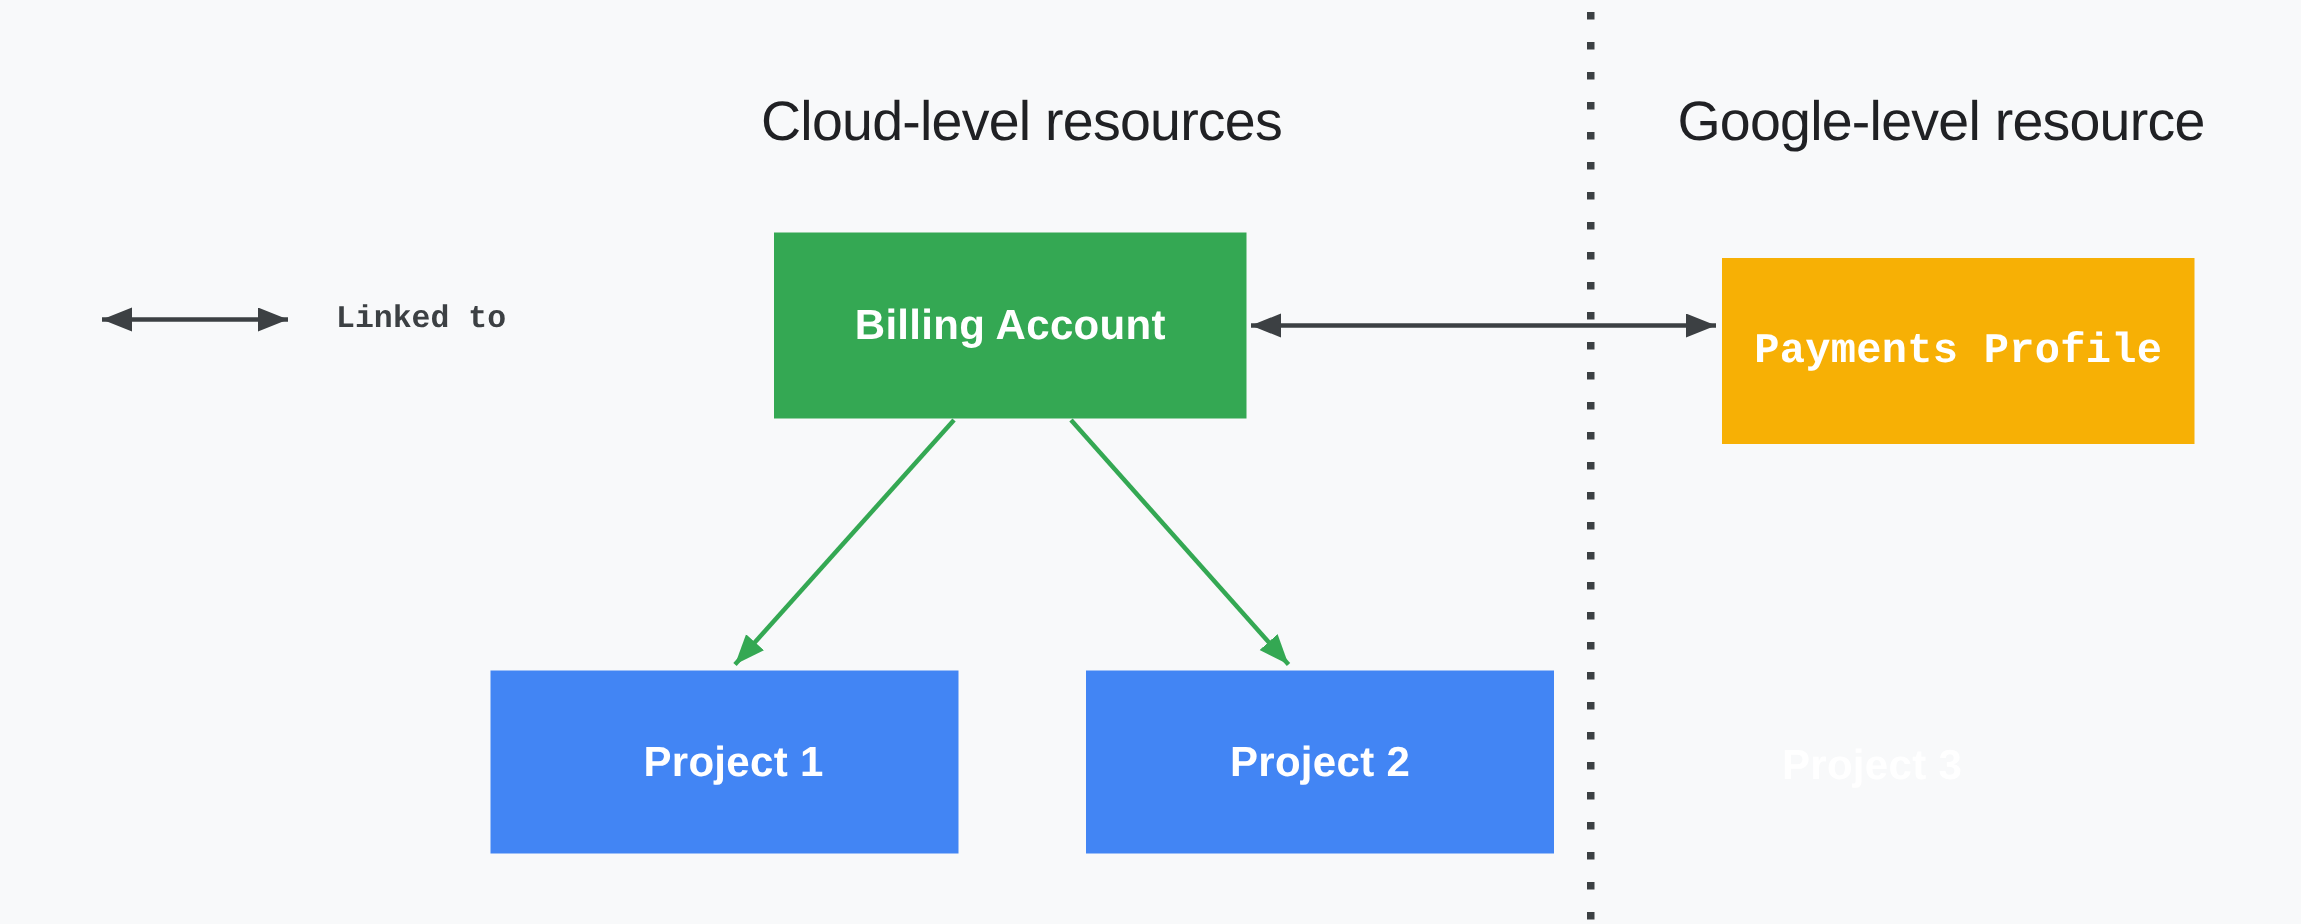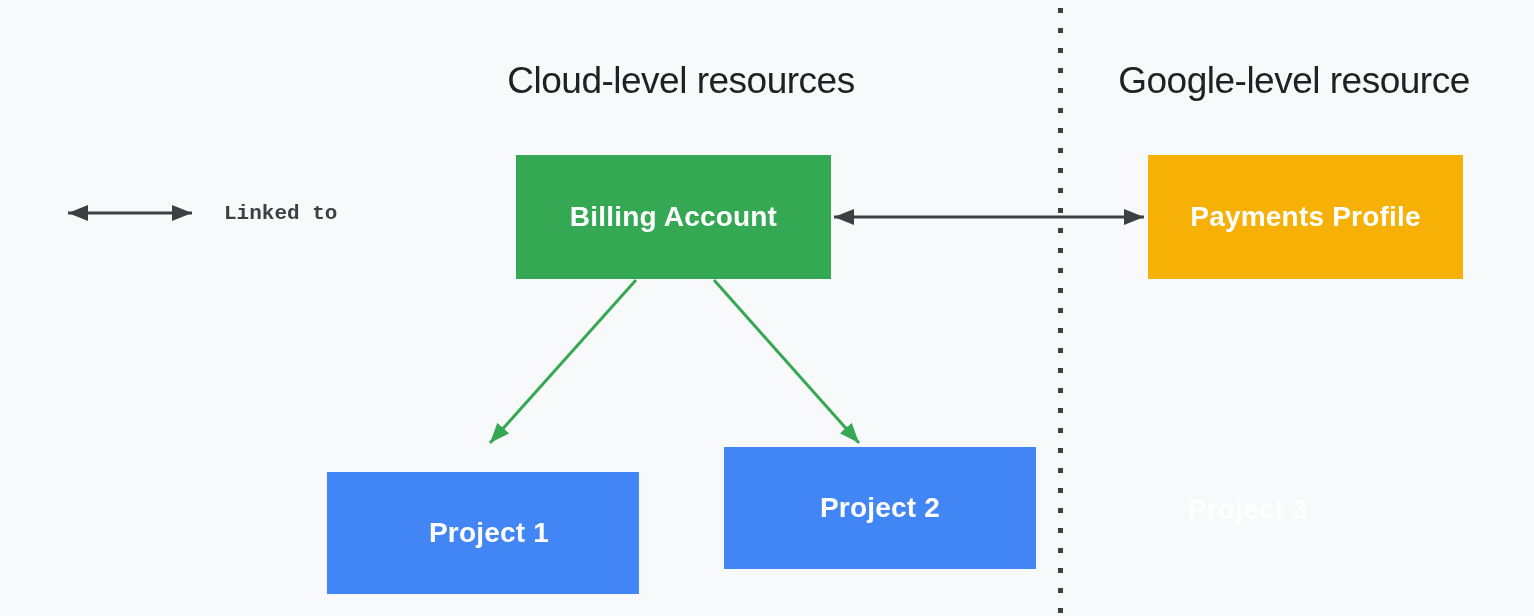--- a/index.html
+++ b/index.html
@@ -63,22 +63,22 @@
     display: flex;
     align-items: center;
     justify-content: center;
     color: var(--node-label, #FFFFFF);
     font-size: 28px;
     font-weight: 700;
     letter-spacing: 0.2px;
     white-space: nowrap;
   }
   .node.billing  { left: 516px;  top: 155px; width: 315px; height: 124px; background: var(--green, #34A853); }
-  .node.payments { left: 1148px; top: 155px; width: 315px; height: 124px; background: var(--amber, #F7B005); }
-  .node.p1       { left: 327px;  top: 472px; width: 312px; height: 122px; background: var(--blue, #4285F4); padding-left: 12px; }
+  .node.payments { left: 1148px; top: 172px; width: 315px; height: 124px; background: var(--amber, #F7B005); font-family: Liberation Mono, monospace; }
+  .node.p1       { left: 327px;  top: 447px; width: 312px; height: 122px; background: var(--blue, #4285F4); padding-left: 12px; }
   .node.p2       { left: 708px;  top: 447px; width: 312px; height: 122px; background: var(--blue, #4285F4); margin-left: 16px; }
   .ghost-label {
     position: absolute;
     left: 1098px; top: 492px;
     width: 300px; height: 36px;
     display: flex;
     align-items: center;
     justify-content: center;
     color: var(--node-label, #FFFFFF);
     font-size: 28px;

